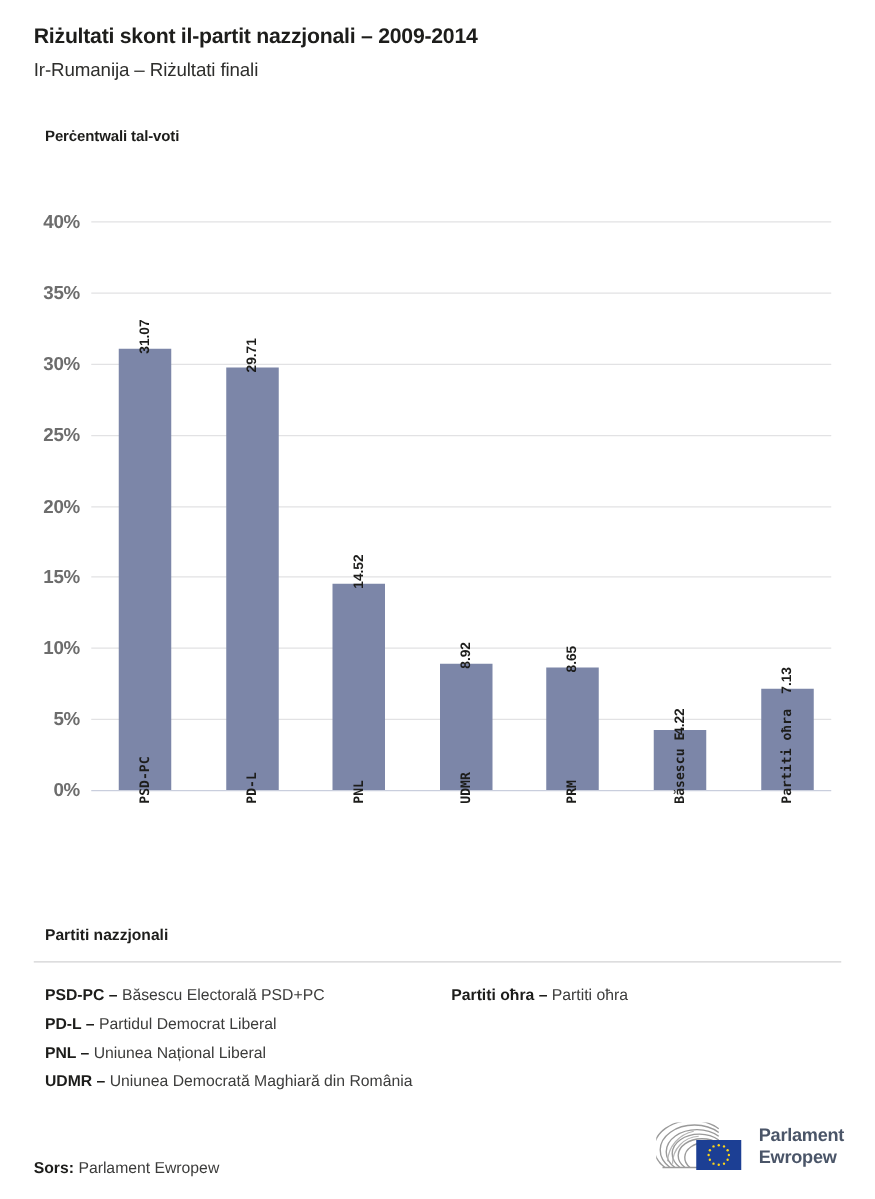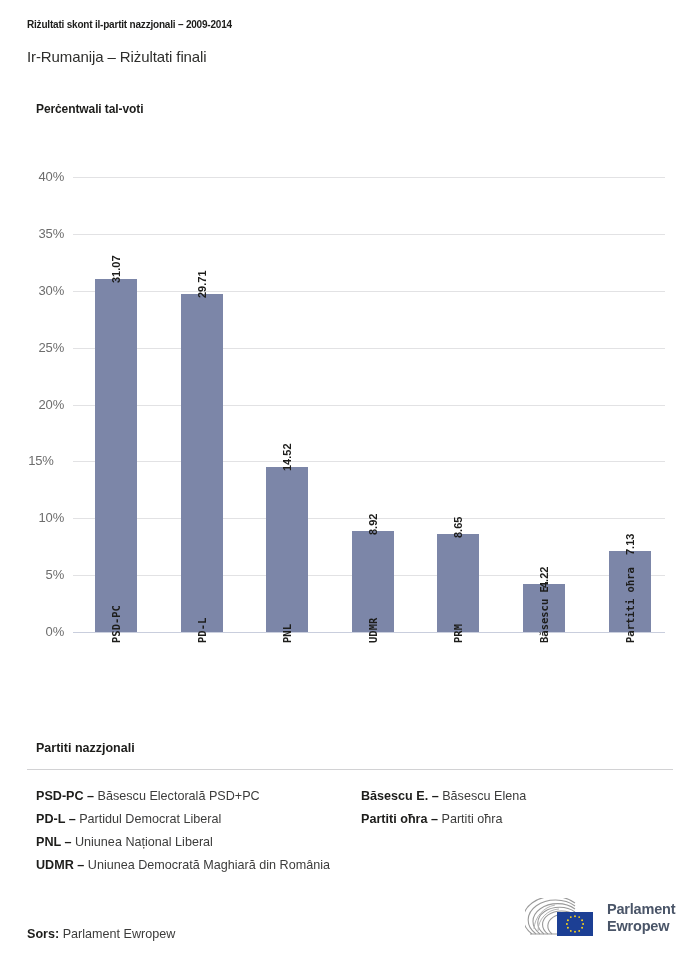--- a/index.html
+++ b/index.html
@@ -15,21 +15,21 @@
     position: relative;
     width: 700px;
     height: 959px;
     background: #ffffff;
   }
 
   
   .title {
     position: absolute;
     left: 27px; top: 19px;
-    font-size: 10px;
+    font-size: 17px;
     font-weight: bold;
     letter-spacing: -0.2px;
     color: #1d1d1b;
   }
   .subtitle {
     position: absolute;
     left: 27px; top: 48px;
     font-size: 15px;
     font-weight: normal;
     color: #2e2e2c;
@@ -57,23 +57,24 @@
     height: 1px;
     background: #e2e2e4;
   }
   .gridline.base {
     background: #c9cedd;
   }
   .ytick {
     position: absolute;
     width: 46px;
     text-align: right;
-    font-size: 13px;
+    font-size: 15px;
     color: #6d6d6d;
     letter-spacing: -0.2px;
+    font-weight: bold;
   }
   .bar {
     position: absolute;
     background: #7c86a8;
   }
   .barval {
     position: absolute;
     font-size: 11px;
     font-weight: bold;
     color: #1d1d1b;
@@ -158,21 +159,21 @@
   <div class="axis-title">Perċentwali tal-voti</div>
 
   <div id="plot">
       <div class="gridline base" style="top: 632px;"></div>
       <div class="ytick" style="left: 18px; top: 624px;">0%</div>
       <div class="gridline" style="top: 575.125px;"></div>
       <div class="ytick" style="left: 18px; top: 567.125px;">5%</div>
       <div class="gridline" style="top: 518.25px;"></div>
       <div class="ytick" style="left: 18px; top: 510.25px;">10%</div>
       <div class="gridline" style="top: 461.375px;"></div>
-      <div class="ytick" style="left: 18px; top: 453.375px; text-align: center;">15%</div>
+      <div class="ytick" style="left: 18px; top: 453.375px;">15%</div>
       <div class="gridline" style="top: 404.5px;"></div>
       <div class="ytick" style="left: 18px; top: 396.5px;">20%</div>
       <div class="gridline" style="top: 347.625px;"></div>
       <div class="ytick" style="left: 18px; top: 339.625px;">25%</div>
       <div class="gridline" style="top: 290.75px;"></div>
       <div class="ytick" style="left: 18px; top: 282.75px;">30%</div>
       <div class="gridline" style="top: 233.875px;"></div>
       <div class="ytick" style="left: 18px; top: 225.875px;">35%</div>
       <div class="gridline" style="top: 177px;"></div>
       <div class="ytick" style="left: 18px; top: 169px;">40%</div>
@@ -201,21 +202,20 @@
 
   <div class="legend-title">Partiti nazzjonali</div>
   <div class="legend-rule"></div>
   <div class="legend-col left" id="legend-left">
       <div class="legend-row"><span class="legend-abbr">PSD-PC –</span><span> Băsescu Electorală PSD+PC</span></div>
       <div class="legend-row"><span class="legend-abbr">PD-L –</span><span> Partidul Democrat Liberal</span></div>
       <div class="legend-row"><span class="legend-abbr">PNL –</span><span> Uniunea Național Liberal</span></div>
       <div class="legend-row"><span class="legend-abbr">UDMR –</span><span> Uniunea Democrată Maghiară din România</span></div>
     </div>
   <div class="legend-col right" id="legend-right">
-      <div class="legend-row"><span class="legend-abbr">Băsescu E. –</span><span> Băsescu Elena</span></div>
       <div class="legend-row"><span class="legend-abbr">Partiti oħra –</span><span> Partiti oħra</span></div>
     </div>
 
   <div class="source">
     <b>Sors:</b>
     <span>Parlament Ewropew</span>
   </div>
 
   <div class="logo">
     <svg class="logo-mark" viewBox="0 0 76 42">

